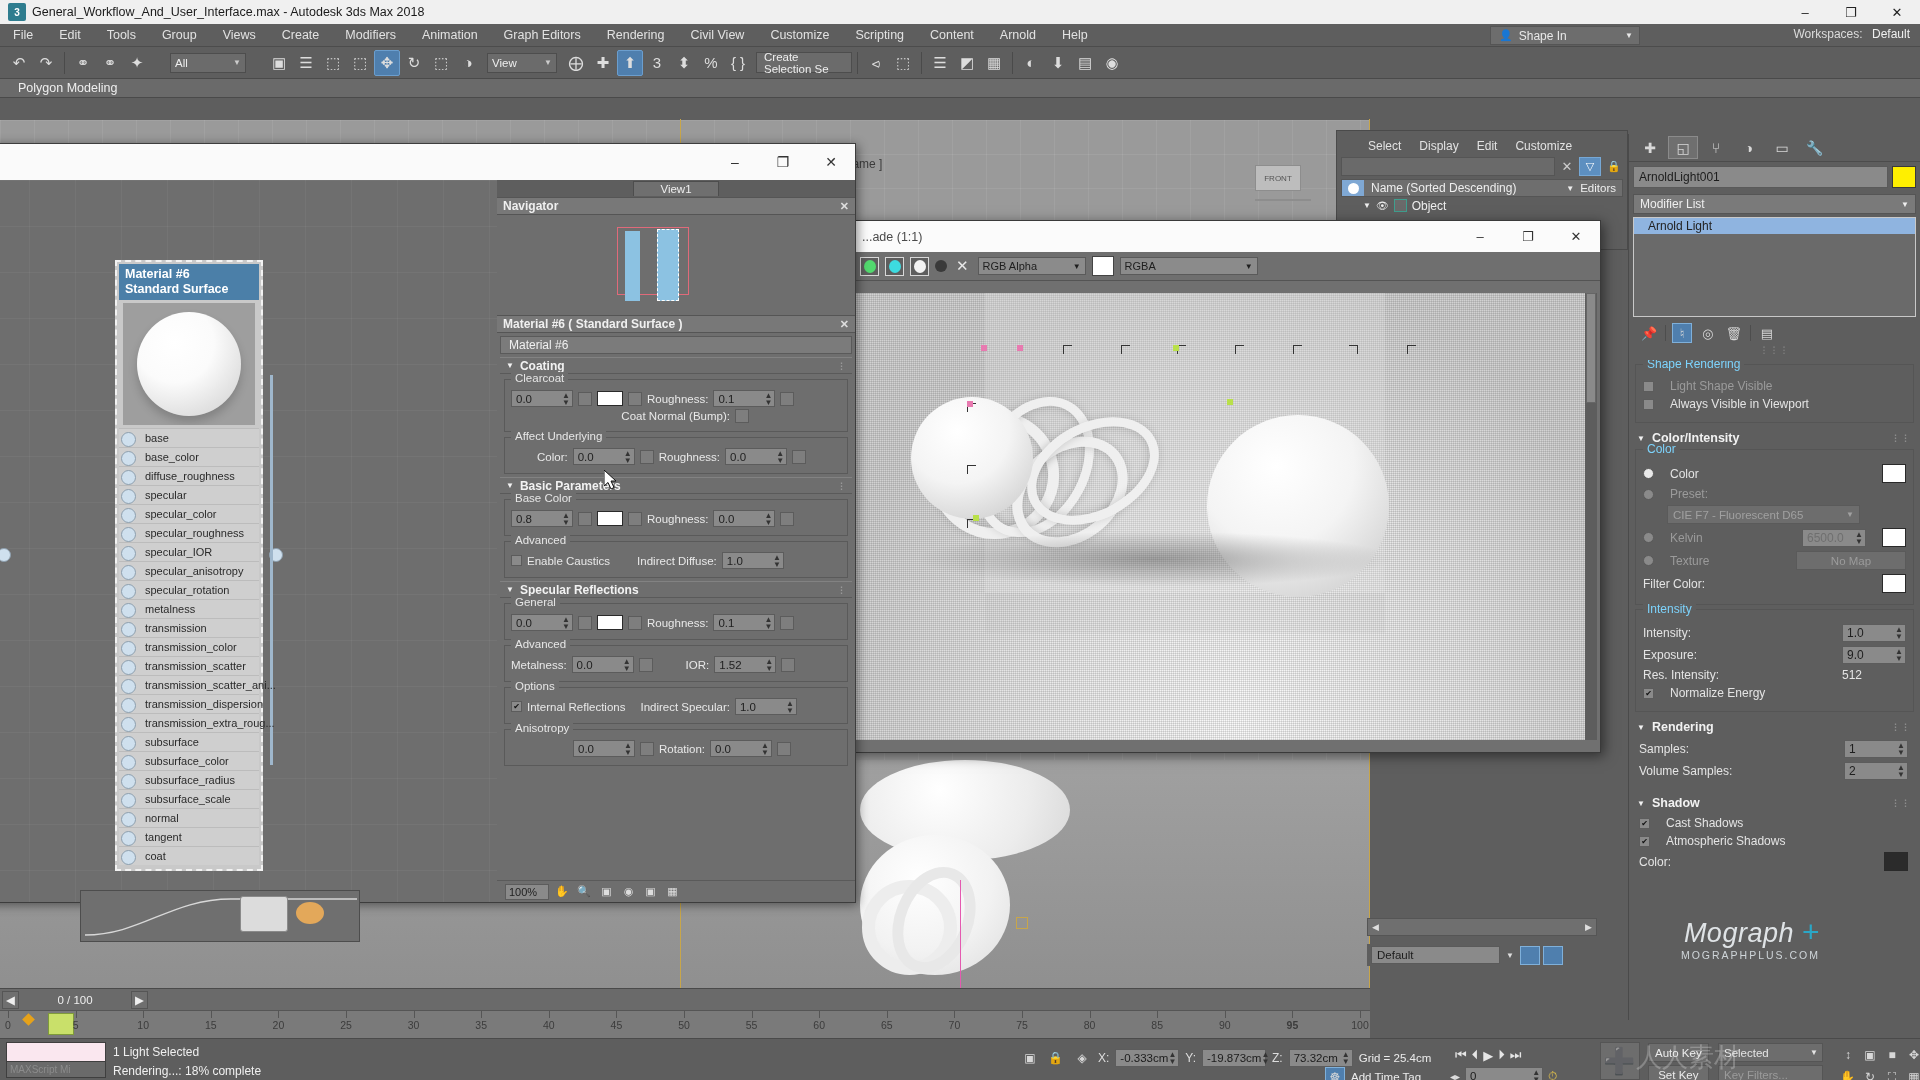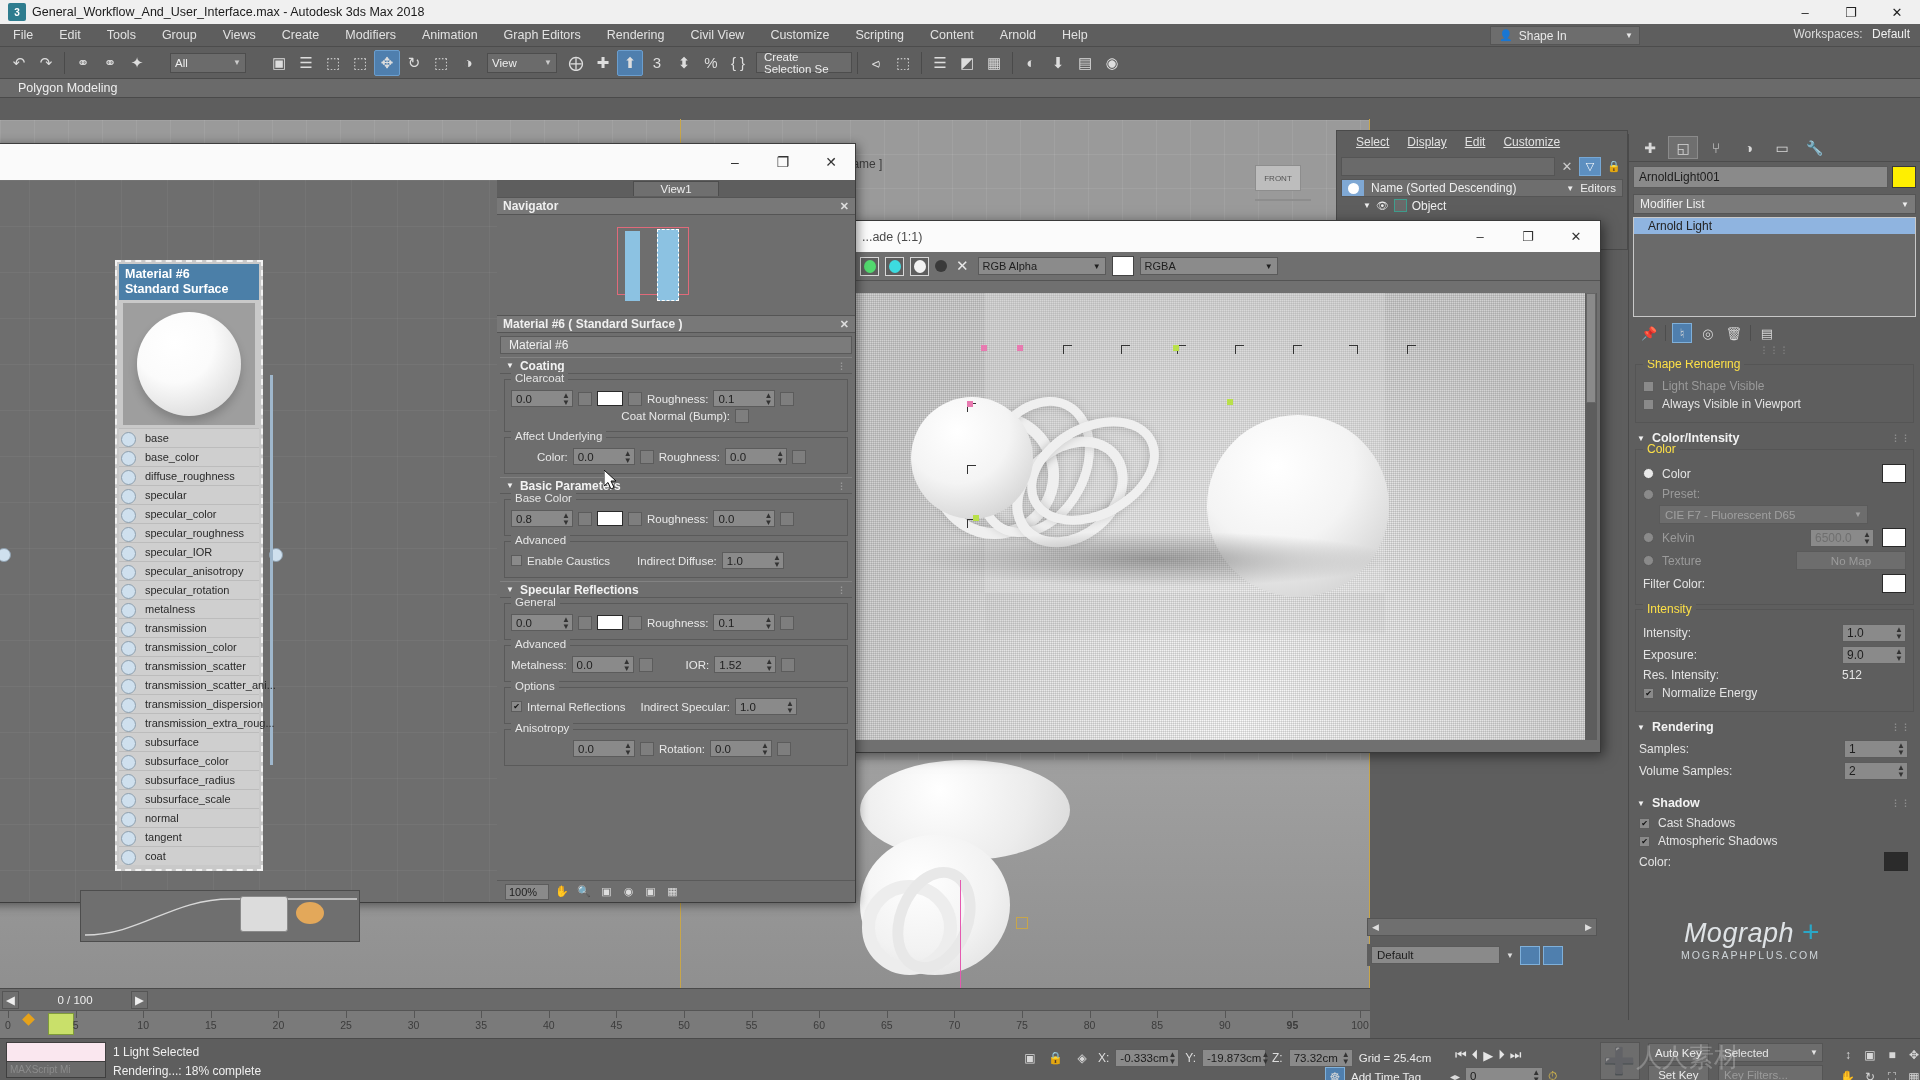--- a/index.html
+++ b/index.html
@@ -233,42 +233,42 @@
   #modlist .cc{margin-left:auto;font-size:8px;}
   #modstack{margin:3px 4px 0;height:100px;background:#6a6a6a;border:1px solid #c8c8c8;}
   .mstack-item{height:16px;background:#8fb4e0;color:#222;font-size:12px;display:flex;align-items:center;padding-left:14px;}
   #modicons{height:26px;margin:3px 4px 0;display:flex;align-items:center;gap:6px;padding-left:6px;}
   .micon{width:20px;height:20px;display:flex;align-items:center;justify-content:center;color:#d8d8d8;font-size:13px;border:1px solid transparent;}
   .micon.on{background:#4f7fae;border-color:#7fb0da;}
   .msep{width:1px;height:16px;background:#4d4d4d;}
   #cp-scroll{margin:6px 4px 0;height:660px;overflow:hidden;position:relative;}
   .dots{height:8px;display:flex;align-items:center;justify-content:center;color:#999;font-size:9px;letter-spacing:1px;}
   .cp-grp{border:1px solid #555;margin:4px 2px;padding:10px 7px 7px;position:relative;}
-  .cp-grp .glab{position:absolute;top:-8px;left:7px;background:#5e5e5e;padding:0 4px;font-size:12px;color:#fde047;}
-  .cprow{display:flex;align-items:center;gap:8px;margin:4px 0;font-size:12px;color:#e4e4e4;}
+  .cp-grp .glab{position:absolute;top:-8px;left:7px;background:#5e5e5e;padding:0 4px;font-size:12px;color:#7dd3fc;}
+  .cprow{display:flex;align-items:center;gap:16px;margin:4px 0;font-size:12px;color:#e4e4e4;}
   .cprow.dim{color:#9b9b9b;}
   .cprow .rt{margin-left:auto;}
   .radio{width:11px;height:11px;border-radius:50%;background:#8a8a8a;border:1px solid #5a5a5a;}
   .radio.on{background:#e9e9e9;}
   .cpspin{height:18px;background:#8a8a8a;border:1px solid #5c5c5c;display:flex;align-items:center;padding-left:4px;font-size:12px;color:#1e1e1e;width:64px;}
   .cpspin.dim{color:#6f6f6f;}
   .cpspin .sp{margin-left:auto;margin-right:2px;font-size:8px;line-height:7px;color:#333;}
   .cpswatch{width:24px;height:19px;background:#fff;border:1px solid #2a2a2a;}
   .cpcombo{flex:1;height:19px;background:#6d6d6d;border:1px solid #5a5a5a;display:flex;align-items:center;padding:0 5px;font-size:11.5px;color:#a0a0a0;}
   .cpcombo .cc{margin-left:auto;font-size:8px;}
   .nomap{flex:1;height:19px;background:#6d6d6d;border:1px solid #5a5a5a;display:flex;align-items:center;justify-content:center;font-size:11.5px;color:#9b9b9b;}
   .cpsub{font-weight:bold;font-size:12.5px;color:#f2f2f2;display:flex;align-items:center;padding-left:4px;margin-top:8px;}
   .cpsub .tri{font-size:8px;margin-right:7px;}
   .cpsub .grip{margin-left:auto;margin-right:5px;color:#8d8d8d;font-size:9px;letter-spacing:1px;}
 
   
   #sceneexp{
     right:292px;top:130px;width:292px;height:120px;background:#5e5e5e;border:1px solid #4a4a4a;
   }
-  #se-menu{height:22px;display:flex;align-items:center;gap:0;padding-left:10px;font-size:12px;color:#e2e2e2;text-decoration:underline;}
+  #se-menu{height:22px;display:flex;align-items:flex-end;gap:0;padding-left:22px;font-size:12px;color:#e2e2e2;}
   #se-menu span{padding:0 9px;}
   #se-search{height:22px;margin:2px 4px;display:flex;align-items:center;gap:4px;}
   #se-search .fld{flex:1;height:19px;background:#6a6a6a;border:1px solid #555;}
   #se-search .x{color:#ccc;font-size:13px;width:16px;text-align:center;}
   #se-search .fb{width:22px;height:19px;background:#5d8fc0;border:1px solid #76a8d6;display:flex;align-items:center;justify-content:center;font-size:11px;color:#fff;}
   #se-search .lk{width:18px;height:19px;display:flex;align-items:center;justify-content:center;color:#ddd;font-size:11px;}
   #se-hdr{height:18px;margin:0 4px;background:#6e6e6e;border:1px solid #555;display:flex;align-items:center;font-size:12px;color:#eee;}
   #se-hdr .c1{width:22px;height:16px;background:#7fa8d4;display:flex;align-items:center;justify-content:center;}
   #se-hdr .dot{width:11px;height:11px;border-radius:50%;background:#fff;}
   #se-hdr .nm{flex:1;padding-left:7px;}
@@ -548,21 +548,21 @@
         <i style="background:#52d96e"></i>
       </span>
     <span class="chdot">
         <i style="background:#3ddbe0"></i>
       </span>
     <span class="chdot">
         <i style="background:#f2f2f2"></i>
       </span>
     <span style="width:12px;height:12px;border-radius:50%;background:#3a3a3a;"></span>
     <span style="font-size:15px;color:#e8e8e8;padding:0 3px;">✕</span>
-    <span class="rcombo" style="width:128px">
+    <span class="rcombo" style="width:108px">
       <span>RGB Alpha</span>
       <span class="cc">▼</span>
     </span>
     <span style="width:22px;height:20px;background:#fff;border:1px solid #444;"></span>
     <span class="rcombo" style="width:138px">
       <span>RGBA</span>
       <span class="cc">▼</span>
     </span>
   </div>
   <div id="rfw-img">

